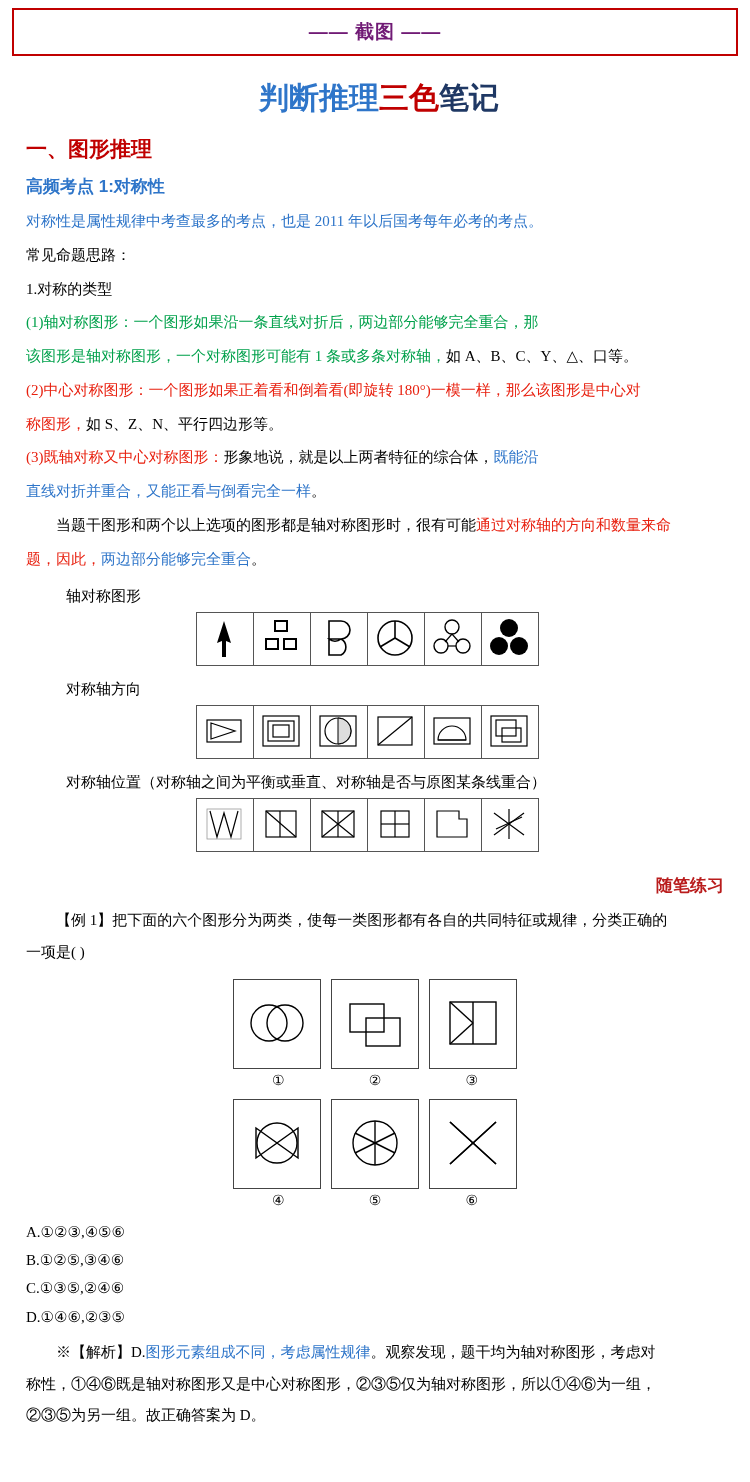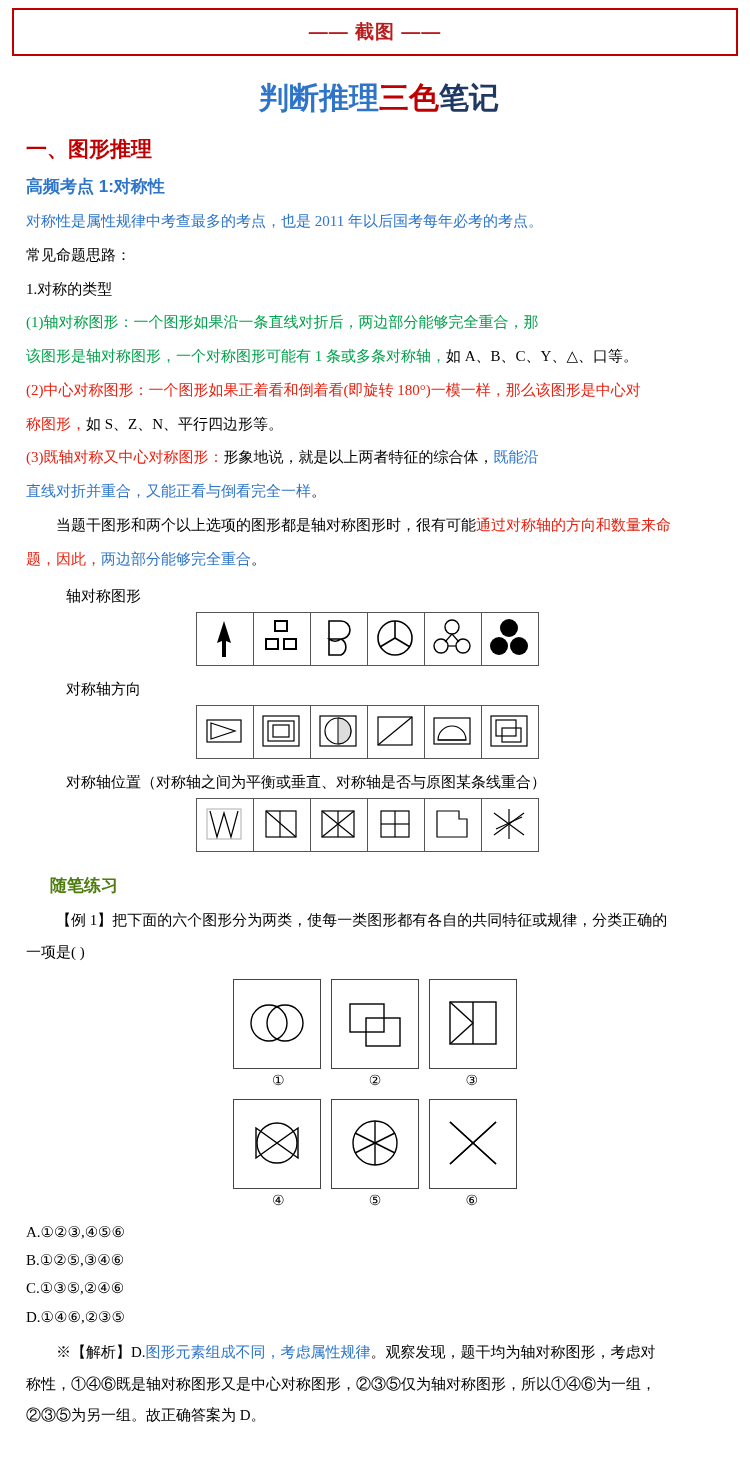--- a/index.html
+++ b/index.html
@@ -22,21 +22,21 @@
   
   .banner {
     margin: 8px 12px 0 12px;
     border: 2px solid #c00000;
     height: 44px;
     display: flex;
     align-items: center;
     justify-content: center;
   }
   .banner-text {
-    color: #b91c1c;
+    color: #701a75;
     font-size: 19px;
     font-weight: bold;
     letter-spacing: 1px;
     font-family: "Liberation Sans", sans-serif;
   }
   .doc-title {
     text-align: center;
     margin: 22px 0 6px 8px;
     font-size: 30px;
     font-weight: bold;
@@ -88,25 +88,26 @@
     width: 56px;
     height: 52px;
     border: 1px solid #555;
     margin-right: -1px;
     position: relative;
     background: #fff;
   }
   .cell svg { display: block; }
 
   .suibi {
-    color: #4d7c0f;
+    color: #b91c1c;
     font-weight: bold;
     font-size: 17px;
     margin: 22px 0 10px 24px;
     font-family: Liberation Serif, serif;
+    text-align: right;
   }
   .ex-text {
     font-size: 15px;
     line-height: 1.85;
     margin: 0 0 4px 0;
   }
   .ex-grid {
     margin: 12px auto 4px auto;
     width: 290px;
   }

